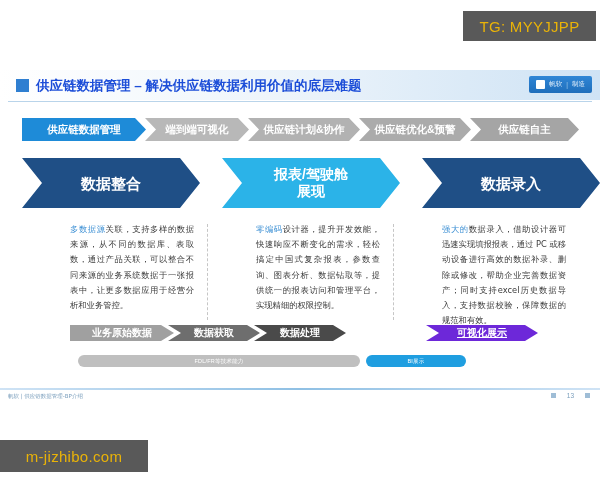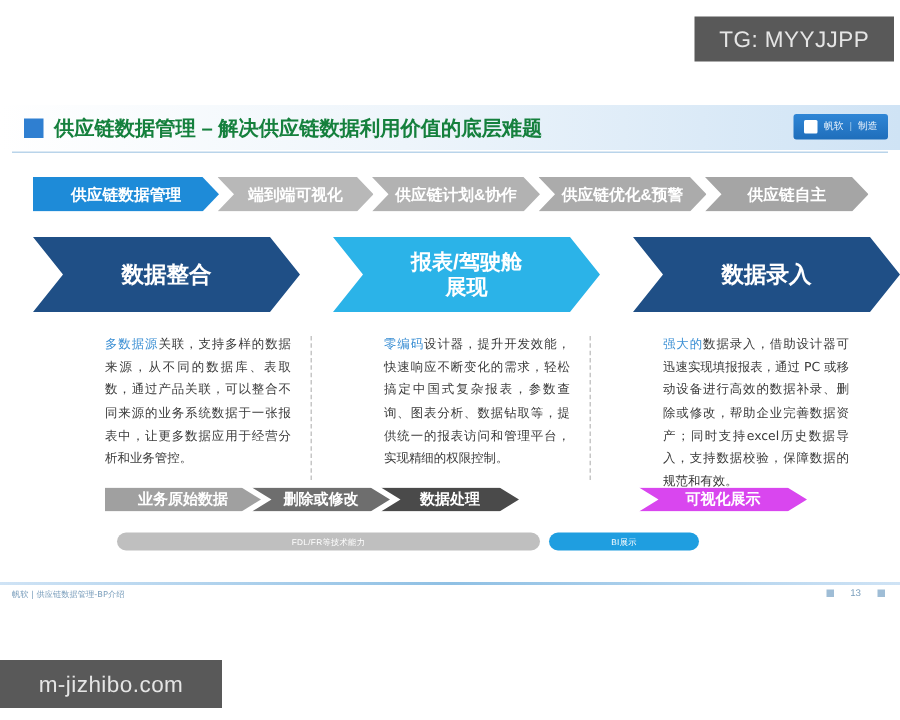--- a/index.html
+++ b/index.html
@@ -12,21 +12,21 @@
   #slide {
     position: relative;
     width: 600px; height: 480px;
     background: #ffffff;
   }
 
   
   .wm {
     position: absolute;
     background: #595959;
-    color: #e5e5e5;
+    color: #eab308;
     font-family: "Liberation Sans", sans-serif;
     letter-spacing: .3px;
     display: flex; align-items: center; justify-content: center;
   }
   #wm-top { right: 4px; top: 11px; width: 133px; height: 30px; font-size: 15px; }
   #wm-bottom { left: 0px; bottom: 8px; width: 148px; height: 32px; font-size: 15px; }
 
   
   #header {
     position: absolute; left: 0; top: 70px; width: 600px; height: 30px;
@@ -36,21 +36,21 @@
     position: absolute; left: 8px; top: 101px; width: 584px; height: 1px;
     background: #b9d4ea;
   }
   #hdr-bullet {
     position: absolute; left: 16px; top: 79px; width: 13px; height: 13px;
     background: #2f7fd1;
   }
   #hdr-title {
     position: absolute; left: 36px; top: 76px; height: 19px;
     line-height: 19px;
-    font-size: 13.5px; color: #15803d; font-weight: bold;
+    font-size: 13.5px; color: #1d4ed8; font-weight: bold;
     white-space: nowrap;
   }
   #logo {
     position: absolute; right: 8px; top: 76px;
     height: 17px; padding: 0 7px;
     background: linear-gradient(to bottom,#2f86d6,#1f6ebb);
     border-radius: 2px;
     display: flex; align-items: center; gap: 4px;
   }
   #logo-mark {
@@ -128,21 +128,21 @@
     position: absolute; top: 0; height: 16px;
     display: flex; align-items: center; justify-content: center;
     color: #ffffff; font-size: 10px; font-weight: bold; white-space: nowrap;
     clip-path: polygon(0 0, calc(100% - 13px) 0, 100% 50%, calc(100% - 13px) 100%, 0 100%, 13px 50%);
   }
   .pchev.first { clip-path: polygon(0 0, calc(100% - 13px) 0, 100% 50%, calc(100% - 13px) 100%, 0 100%); }
   #p0 { left: 0px;   width: 104px; background: #a0a0a0; }
   #p1 { left: 98px;  width: 92px;  background: #6e6e6e; }
   #p2 { left: 184px; width: 92px;  background: #4a4a4a; }
   #p3 { left: 270px; width: 92px;  background: #2d2d2d; }
-  #p4 { left: 356px; width: 112px; background: #d946ef; }
+  #p4 { left: 356px; width: 112px; background: #6d28d9; text-decoration: underline; }
 
   #bar-gray {
     position: absolute; left: 78px; top: 355px; width: 282px; height: 12px;
     background: #bfbfbf; border-radius: 6px;
     display: flex; align-items: center; justify-content: center;
   }
   #bar-blue {
     position: absolute; left: 366px; top: 355px; width: 100px; height: 12px;
     background: #1f9ee0; border-radius: 6px;
     display: flex; align-items: center; justify-content: center;
@@ -224,21 +224,21 @@
     </div>
     <div class="col">
       <p>
         <span class="hl">强大的</span><span>数据录入，借助设计器可迅速实现填报报表，通过 PC 或移动设备进行高效的数据补录、删除或修改，帮助企业完善数据资产；同时支持excel历史数据导入，支持数据校验，保障数据的规范和有效。</span>
       </p>
     </div>
   </div>
 
   <div id="pipe">
     <div class="pchev first" id="p0">业务原始数据</div>
-    <div class="pchev" id="p1">删除或修改</div>
+    <div class="pchev" id="p1">数据获取</div>
     <div class="pchev" id="p2">数据处理</div>
     <div class="pchev" id="p4">可视化展示</div>
   </div>
 
   <div id="bar-gray">
     <span class="barlabel">FDL/FR等技术能力</span>
   </div>
   <div id="bar-blue">
     <span class="barlabel">BI展示</span>
   </div>

